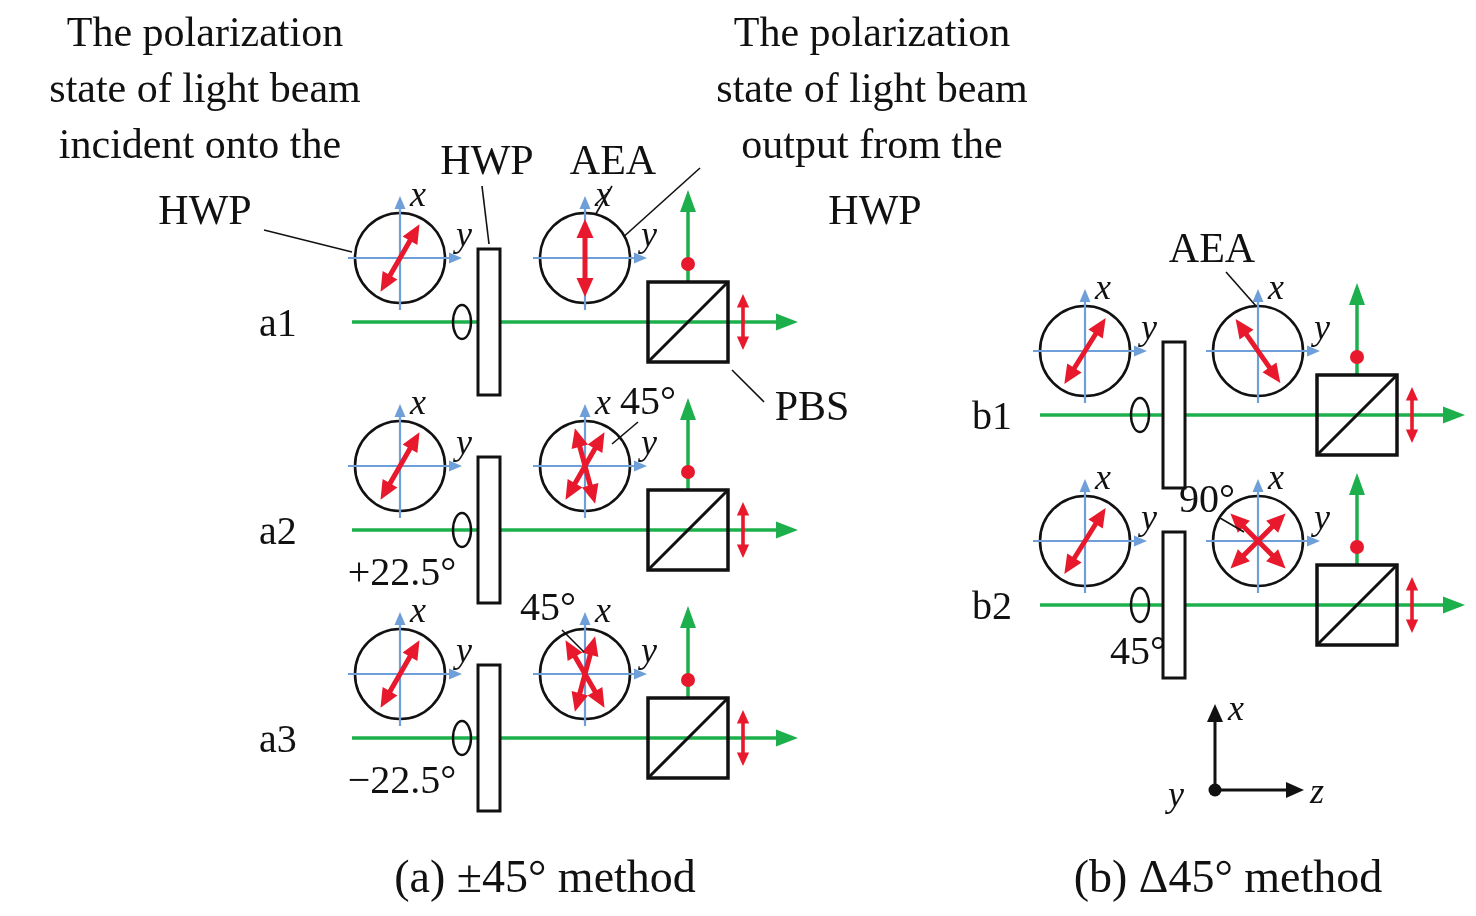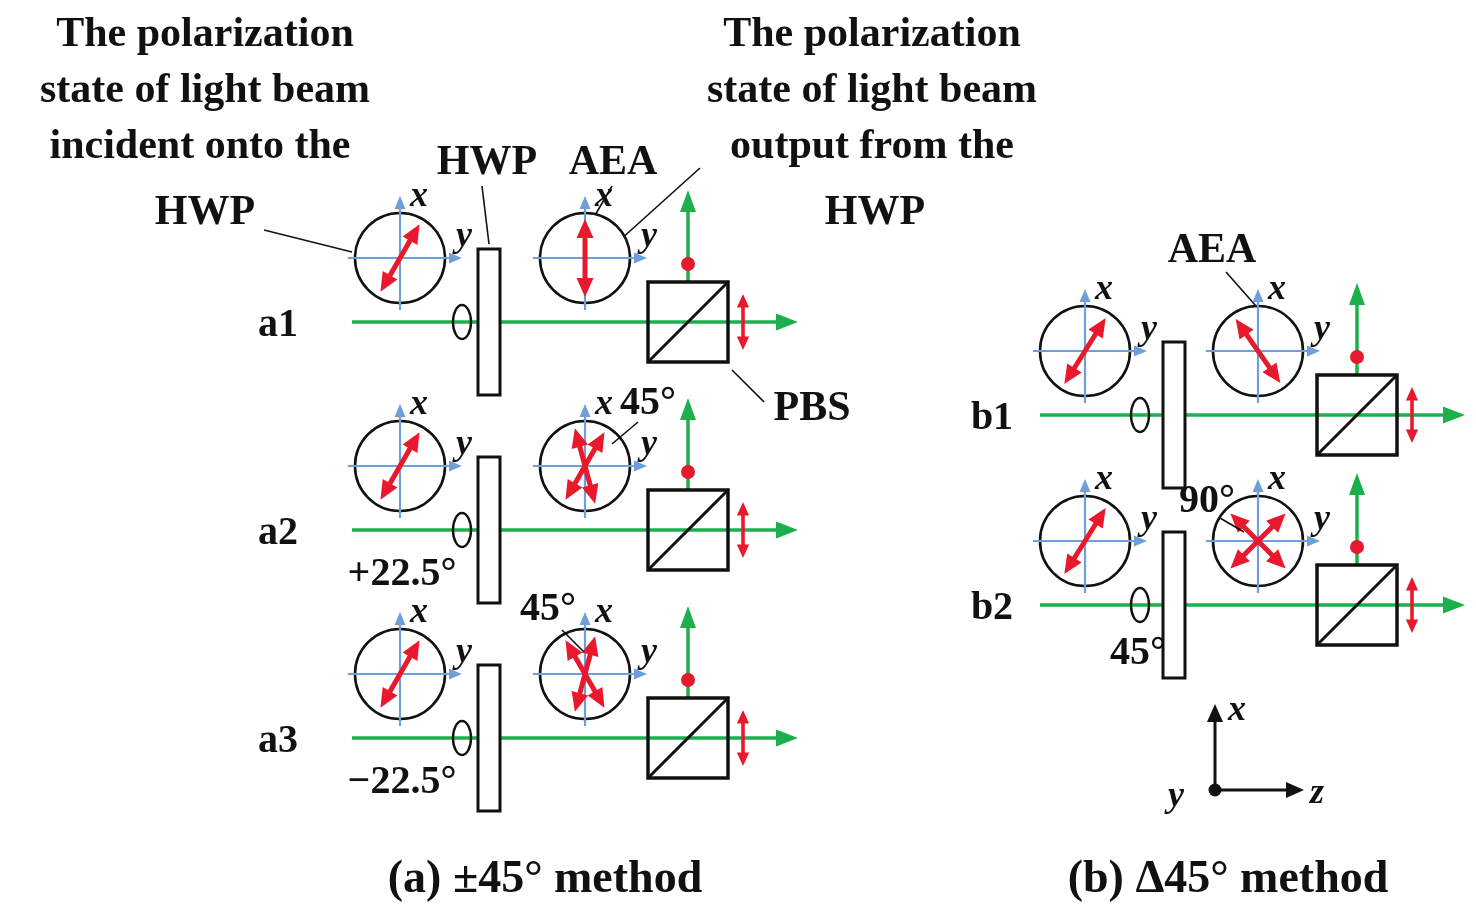--- a/index.html
+++ b/index.html
@@ -1,17 +1,17 @@
 <!DOCTYPE html>
 <html><head>
 <meta charset="utf-8">
 <style>
   html,body{margin:0;padding:0;background:#ffffff;}
   .stage{position:relative;width:1476px;height:916px;background:#ffffff;overflow:hidden;
-         font-family:"Liberation Serif",serif;font-weight:bold;}
+         font-family:"Liberation Serif",serif;}
   svg{position:absolute;left:0;top:0;}
   text{fill:#111111;font-family:"Liberation Serif",serif;}
   .t-main{font-size:42px;}
   .t-row{font-size:40px;}
   .t-angle{font-size:40px;}
   .t-axis{font-size:36px;font-style:italic;}
   .t-caption{font-size:46px;}
   .beam{stroke:#1daf4b;stroke-width:3.5;fill:none;}
   .beam-fill{fill:#1daf4b;}
   .pol{stroke:#e8192c;stroke-width:5;fill:none;}

